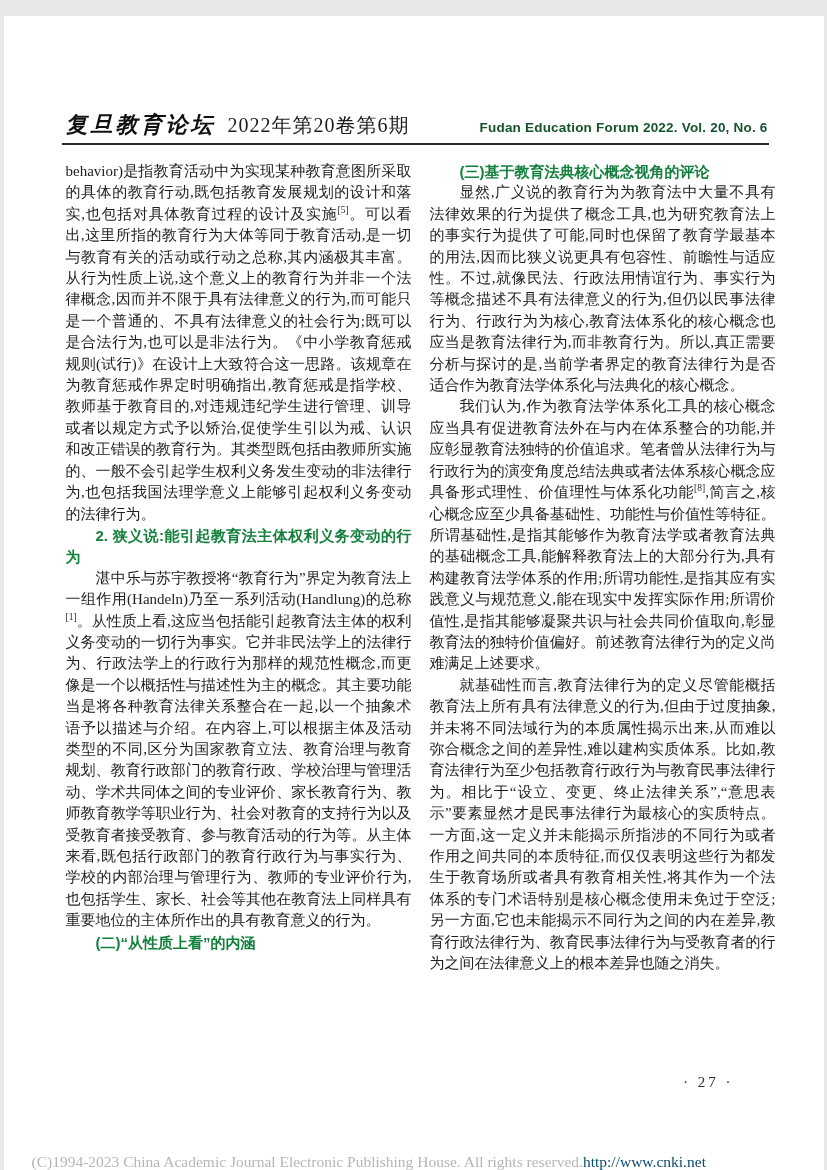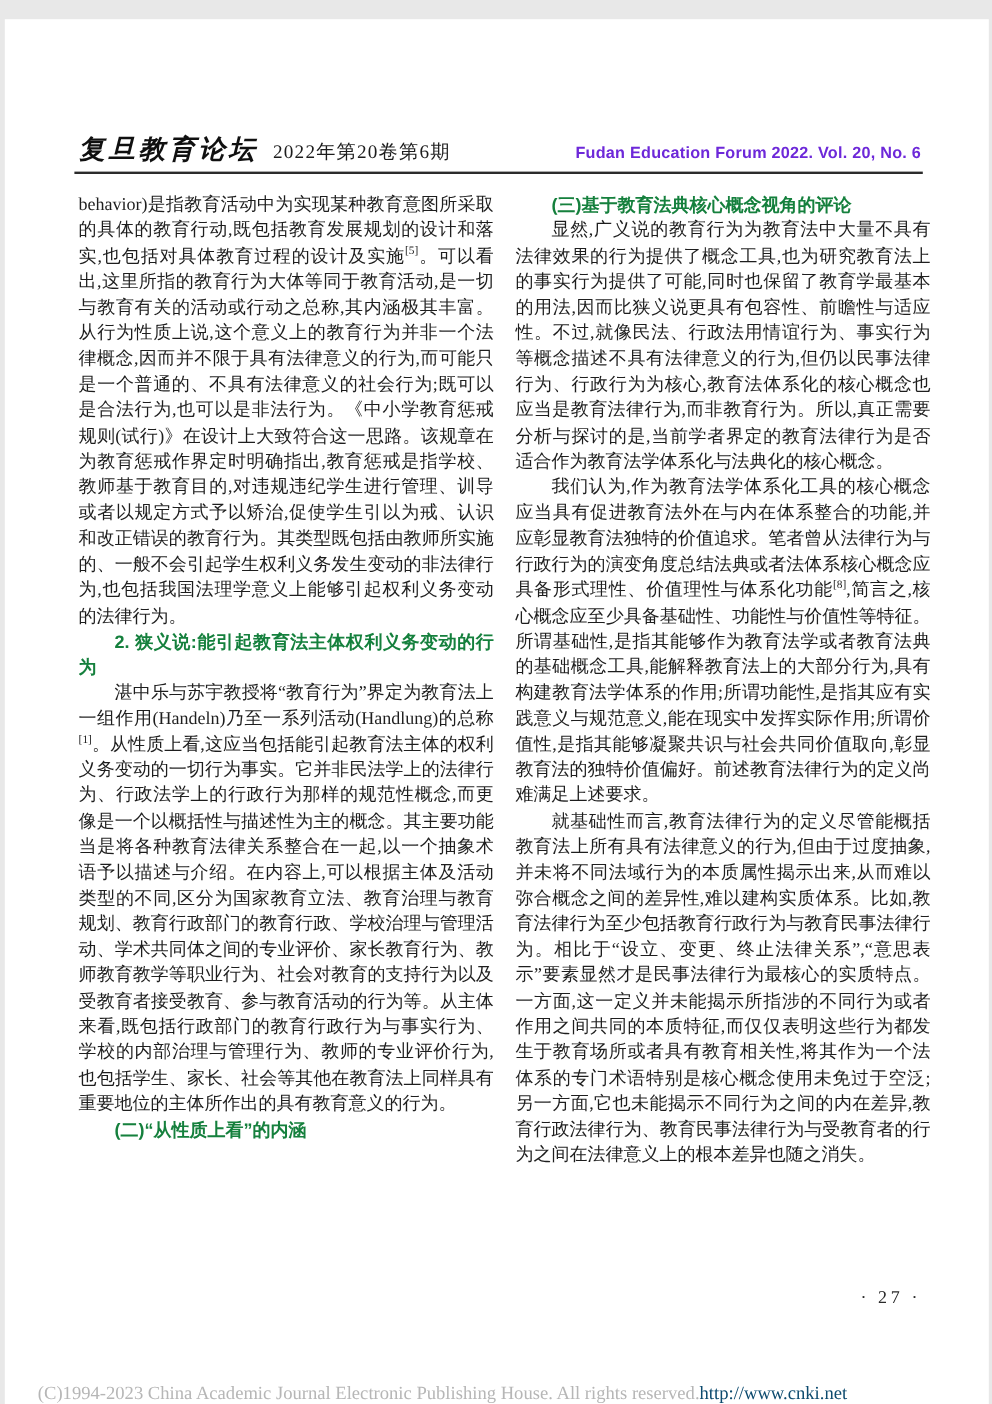--- a/index.html
+++ b/index.html
@@ -9,37 +9,37 @@
   }
   .header{
     position:absolute;left:62px;right:56px;top:94px;
     display:flex;justify-content:space-between;align-items:baseline;
   }
   .h-left{display:flex;align-items:baseline;white-space:nowrap;}
   .logo{
     font-size:22px;font-weight:700;font-style:italic;letter-spacing:3px;color:#101010;
     font-family:"Liberation Serif","DejaVu Serif",serif;
   }
-  .issue{font-size:16px;margin-left:12px;color:#1c1c1c;letter-spacing:1px;}
+  .issue{font-size:20px;margin-left:12px;color:#1c1c1c;letter-spacing:1px;}
   .h-right{
     font-family:"Liberation Sans","DejaVu Sans",sans-serif;
-    font-size:13.5px;font-weight:700;color:#6d28d9;letter-spacing:0.2px;white-space:nowrap;
+    font-size:13.5px;font-weight:700;color:#14532d;letter-spacing:0.2px;white-space:nowrap;
   }
   .rule{position:absolute;left:58px;right:55px;top:127px;height:2px;background:#2b2b2b;}
   .content{position:absolute;left:62px;top:145px;width:710px;display:flex;gap:18px;}
   .col{width:346px;font-size:15px;line-height:21.4px;text-align:justify;text-justify:inter-ideograph;}
   .para{margin:0;text-indent:2em;}
   .noindent{text-indent:0;}
   .heading{
     margin:0;text-indent:2em;font-weight:700;color:#15803d;
     font-family:"Liberation Sans","DejaVu Sans",sans-serif;
   }
   .sup{font-size:9.5px;vertical-align:6px;line-height:0;letter-spacing:0;}
   .pagenum{
-    position:absolute;top:1058px;right:56px;font-size:15px;color:#2a2a2a;letter-spacing:3px;
+    position:absolute;top:1058px;right:90px;font-size:15px;color:#2a2a2a;letter-spacing:3px;
   }
   .footer{
     position:absolute;left:28px;top:1137px;display:flex;white-space:nowrap;
     font-size:15.5px;color:#b6b6b6;
   }
   .footer .url{color:#0c4a6e;}
 </style>
 </head>
 <body>
 

